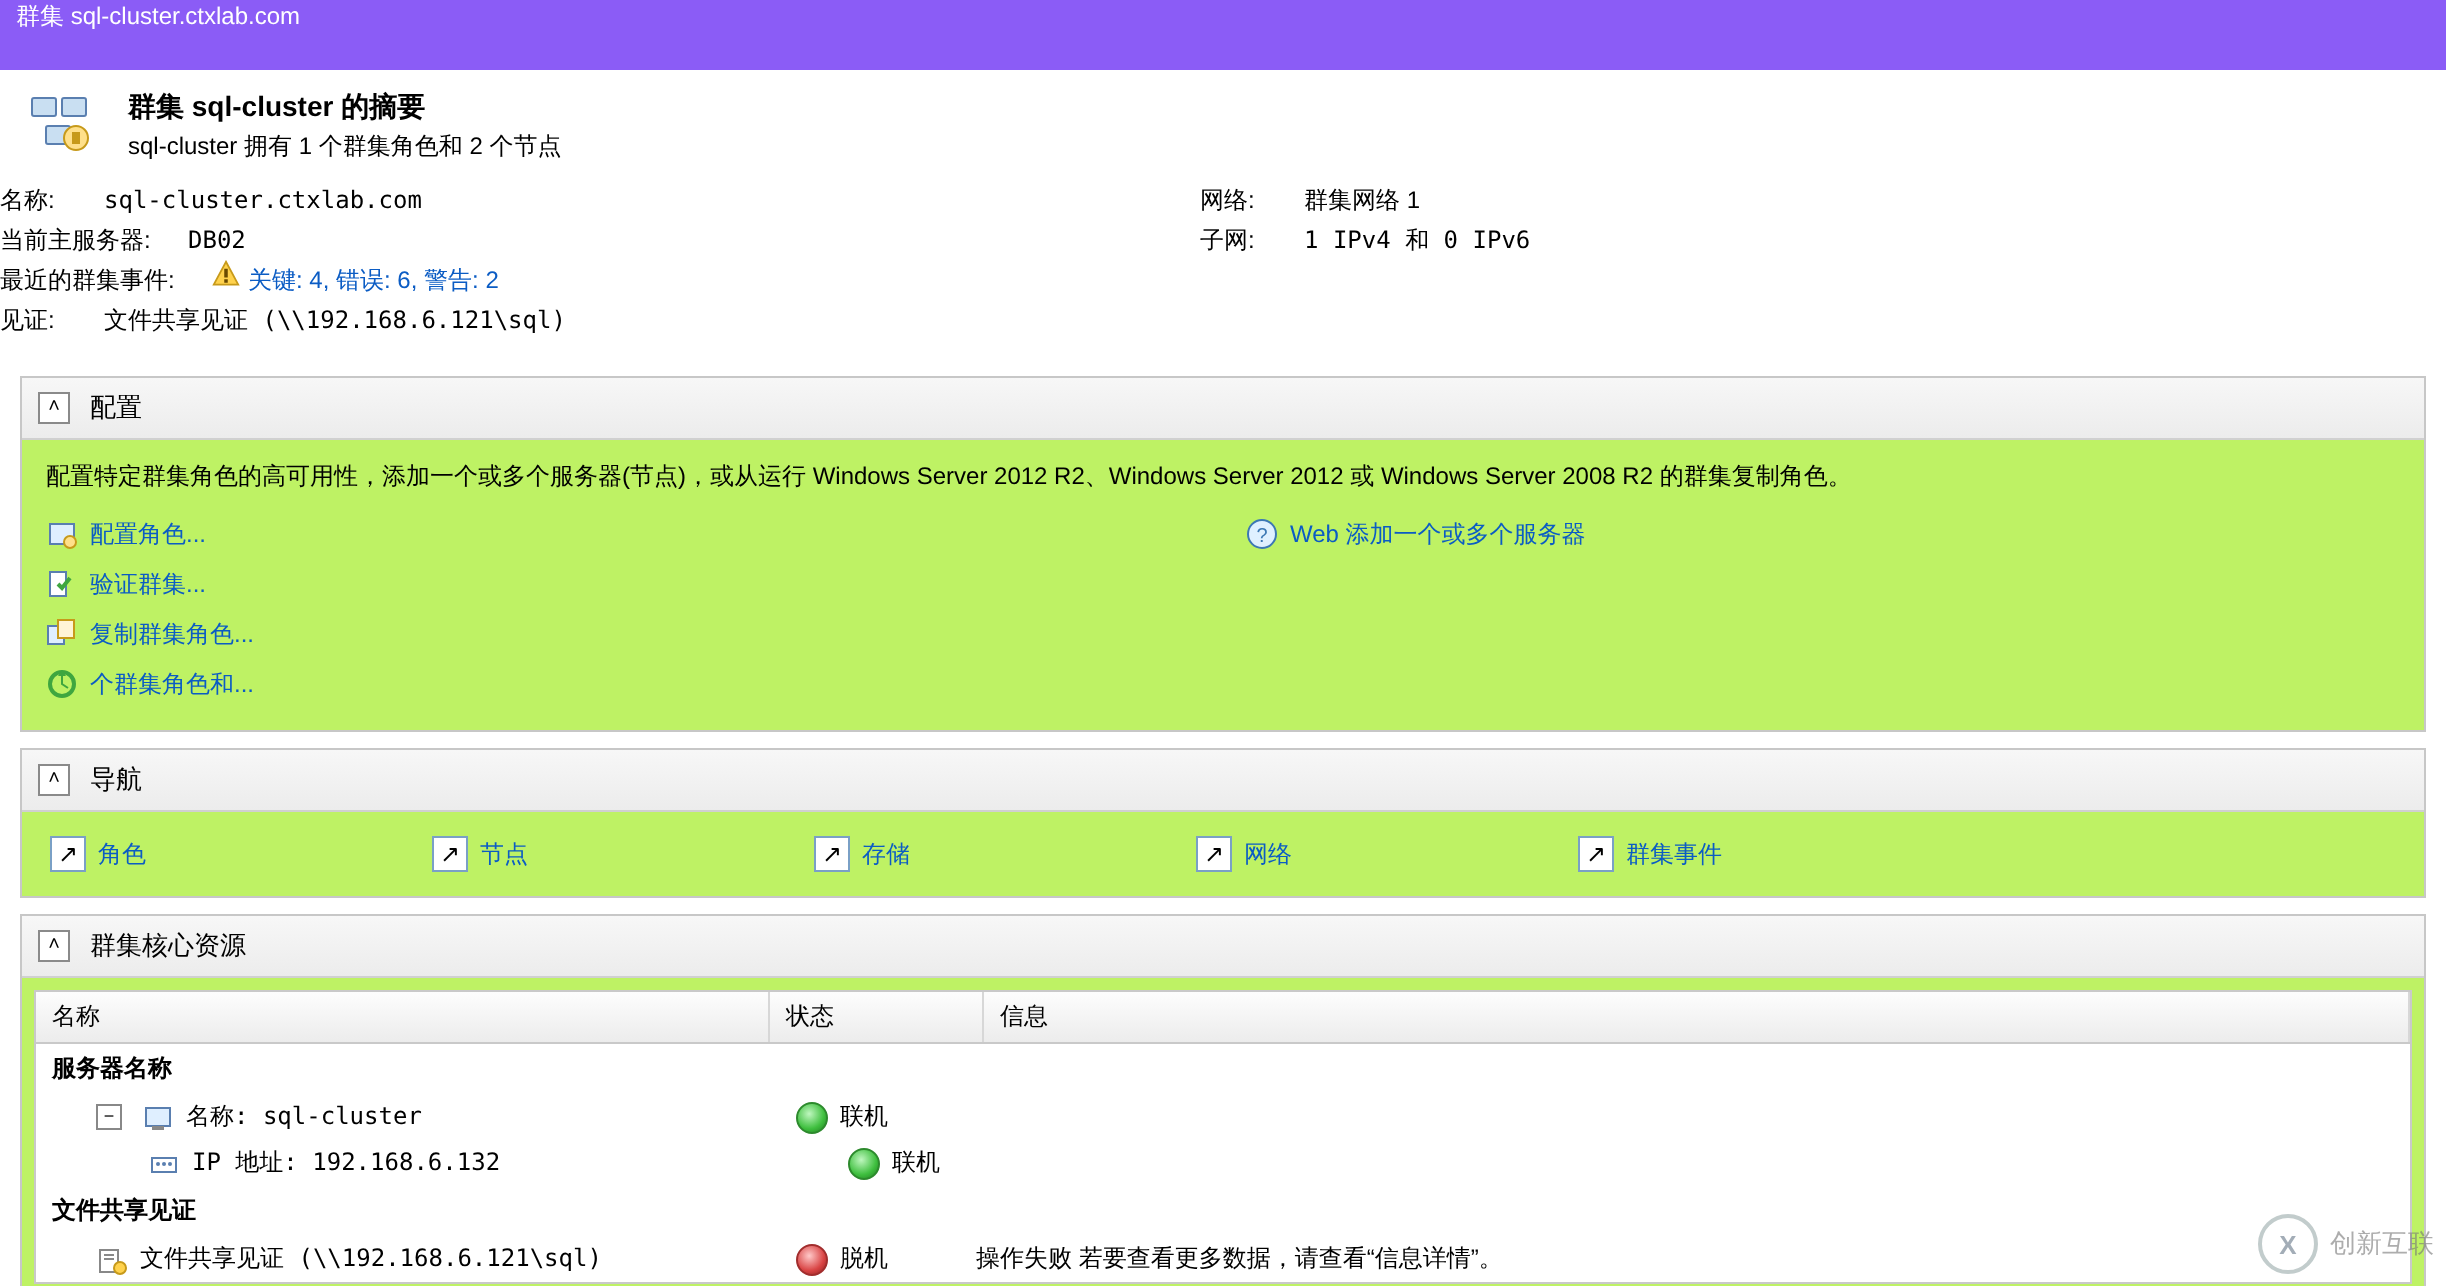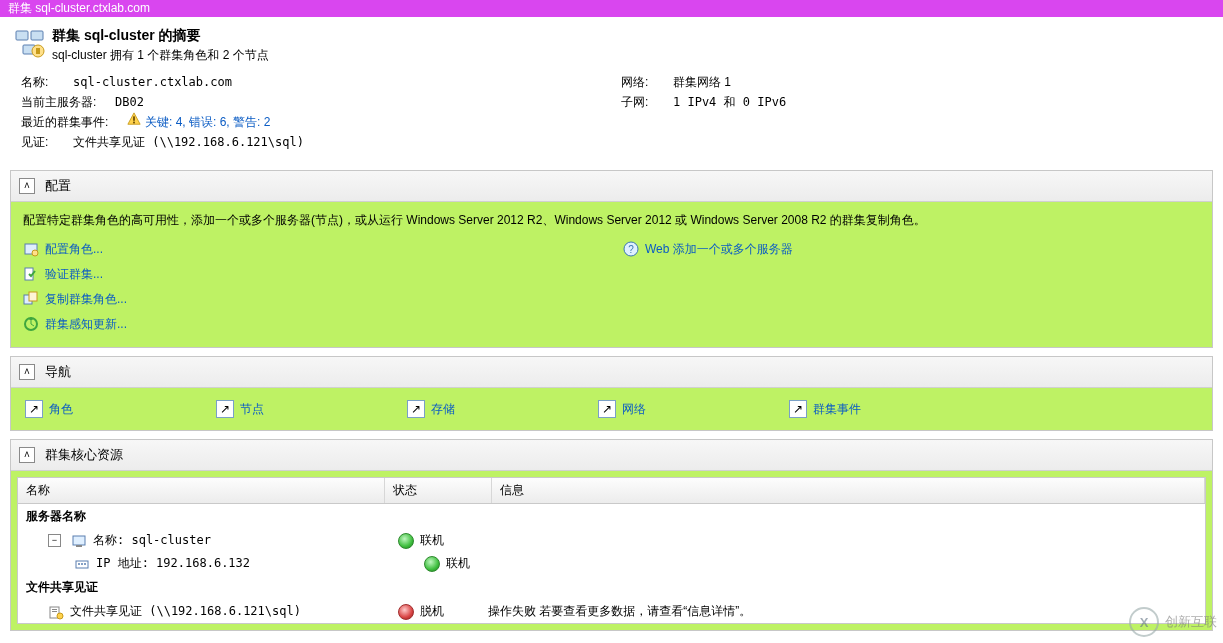--- a/index.html
+++ b/index.html
@@ -1,23 +1,23 @@
 <!DOCTYPE html>
 <html><head>
 <meta charset="utf-8">
 <style>
   html,body{margin:0;padding:0;font-family:"Segoe UI",Tahoma,Arial,sans-serif;font-size:12px;color:#000;background:#fff;width:1223px}
-  .titlebar{background:#d946ef;color:#fff;height:17px;padding:0 8px;font-size:12px;line-height:17px}
+  .titlebar{background:#8b5cf6;color:#fff;height:35px;padding:0 8px;font-size:12px;line-height:17px}
   .main{padding:0 0 0 0}
-  .summary{padding:10px 28px 6px 14px;display:flex;gap:6px}
+  .summary{padding:10px 28px 6px 14px;display:flex;gap:18px}
   .summary-icon{width:32px;height:32px;flex:none;position:relative}
   .summary-icon svg{width:32px;height:32px}
   .summary-title{font-weight:bold;font-size:14px}
   .summary-sub{font-weight:normal;font-size:12px;margin-top:2px}
-  .kv-block{padding:2px 14px 10px 21px}
+  .kv-block{padding:2px 14px 10px 0}
   .kv-row{display:flex;line-height:20px}
   .kv-left{flex:0 0 600px;display:flex}
   .kv-right{flex:1;display:flex}
   .kv-label{font-weight:normal;min-width:46px;margin-right:6px}
   .kv-label2{font-weight:normal;min-width:88px;margin-right:6px}
   .mono{font-family:Consolas,"SimSun",monospace}
   .link{color:#0b5cc4;cursor:pointer}
   .warn-icon{display:inline-block;width:14px;height:14px;vertical-align:-2px;margin-right:4px}
   .section{margin:8px 10px 0 10px;border:1px solid #c7c7c7;background:#f4f4f4}
   .section-header{display:flex;align-items:center;padding:6px 8px;background:linear-gradient(#f7f7f7,#ececec);border-bottom:1px solid #d0d0d0;cursor:pointer}
@@ -157,21 +157,21 @@
             <span class="link">复制群集角色...</span>
           </div>
           <div class="action-row">
             <span class="ic">
                 <svg viewBox="0 0 16 16">
                   <circle cx="8" cy="8" r="6" fill="none" stroke="#3fa63f" stroke-width="2"></circle>
                   <path d="M8 3 v5 l3 2" stroke="#3fa63f" fill="none"></path>
                   <path d="M8 1 l2 3 l-4 0 z" fill="#3fa63f"></path>
                 </svg>
               </span>
-            <span class="link">群集感知更新...</span>
+            <span class="link">个群集角色和...</span>
           </div>
         </div>
         <div class="config-col2">
           <div class="action-row">
             <span class="ic">
                 <svg viewBox="0 0 16 16">
                   <circle cx="8" cy="8" r="7" fill="#dff0ff" stroke="#3c78b4"></circle>
                   <text x="8" y="12" text-anchor="middle" font-size="10" fill="#3c78b4">?</text>
                 </svg>
               </span>

